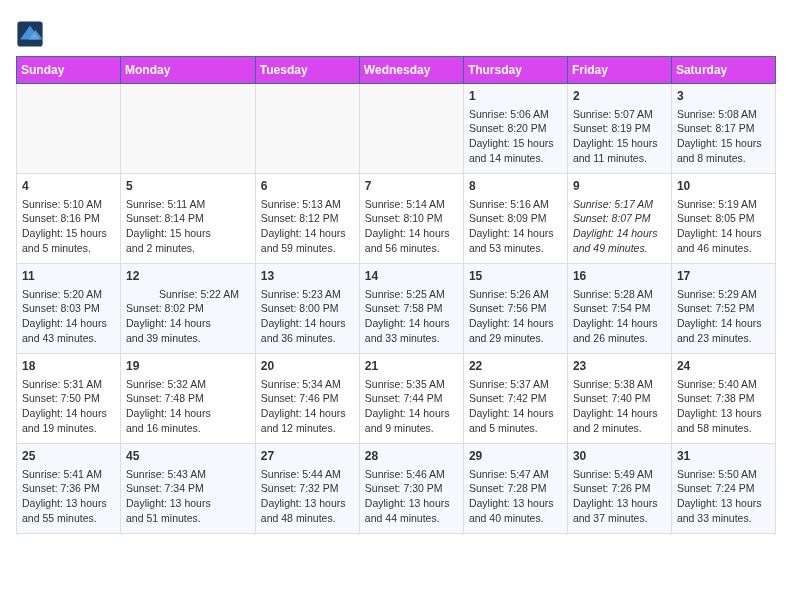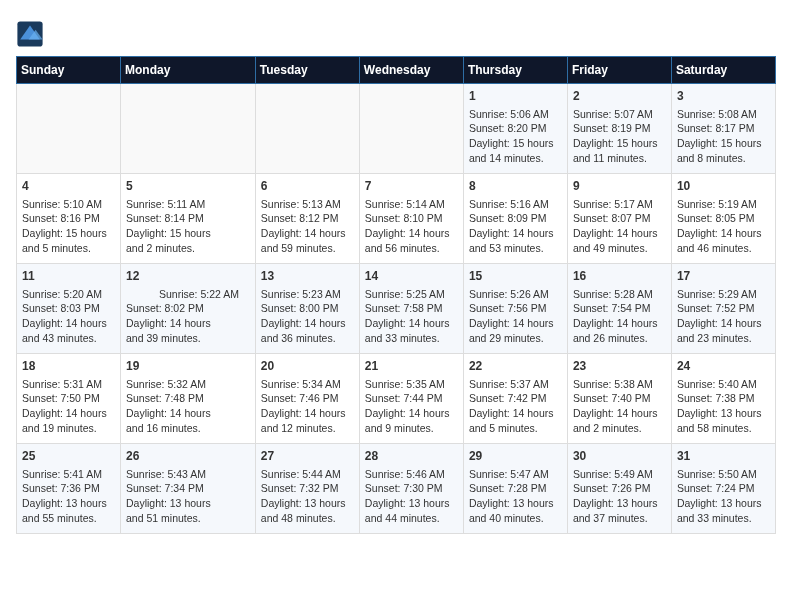--- a/index.html
+++ b/index.html
@@ -47,21 +47,21 @@
       font-size: 16px;
       font-weight: bold;
       color: #444;
     }
     table {
       width: 100%;
       border-collapse: collapse;
       font-size: 11px;
     }
     thead tr {
-      background-color: #0f172a;
+      background-color: #d946ef;
       color: #fff;
     }
     thead th {
       padding: 6px 4px;
       text-align: left;
       font-weight: bold;
       font-size: 12px;
       border: 1px solid #2e6da4;
     }
     tbody tr {
@@ -157,21 +157,21 @@
 Daylight: 14 hours
 and 59 minutes.</span></td>
         <td><span class="day-number">7</span><span style="white-space: pre-line;">Sunrise: 5:14 AM
 Sunset: 8:10 PM
 Daylight: 14 hours
 and 56 minutes.</span></td>
         <td><span class="day-number">8</span><span style="white-space: pre-line;">Sunrise: 5:16 AM
 Sunset: 8:09 PM
 Daylight: 14 hours
 and 53 minutes.</span></td>
-        <td><span class="day-number">9</span><span style="white-space: pre-line;">Sunrise: 5:17 AM
+        <td><span class="day-number">9</span><span style="white-space: pre-line; font-style: italic;">Sunrise: 5:17 AM
 Sunset: 8:07 PM
 Daylight: 14 hours
 and 49 minutes.</span></td>
         <td><span class="day-number">10</span><span style="white-space: pre-line;">Sunrise: 5:19 AM
 Sunset: 8:05 PM
 Daylight: 14 hours
 and 46 minutes.</span></td>
       </tr>
       <tr>
         <td><span class="day-number">11</span><span style="white-space: pre-line;">Sunrise: 5:20 AM
@@ -231,21 +231,21 @@
         <td><span class="day-number">24</span><span style="white-space: pre-line;">Sunrise: 5:40 AM
 Sunset: 7:38 PM
 Daylight: 13 hours
 and 58 minutes.</span></td>
       </tr>
       <tr>
         <td><span class="day-number">25</span><span style="white-space: pre-line;">Sunrise: 5:41 AM
 Sunset: 7:36 PM
 Daylight: 13 hours
 and 55 minutes.</span></td>
-        <td><span class="day-number">26</span><span style="white-space: pre-line;">Sunrise: 5:43 AM
+        <td><span class="day-number">45</span><span style="white-space: pre-line;">Sunrise: 5:43 AM
 Sunset: 7:34 PM
 Daylight: 13 hours
 and 51 minutes.</span></td>
         <td><span class="day-number">27</span><span style="white-space: pre-line;">Sunrise: 5:44 AM
 Sunset: 7:32 PM
 Daylight: 13 hours
 and 48 minutes.</span></td>
         <td><span class="day-number">28</span><span style="white-space: pre-line;">Sunrise: 5:46 AM
 Sunset: 7:30 PM
 Daylight: 13 hours

